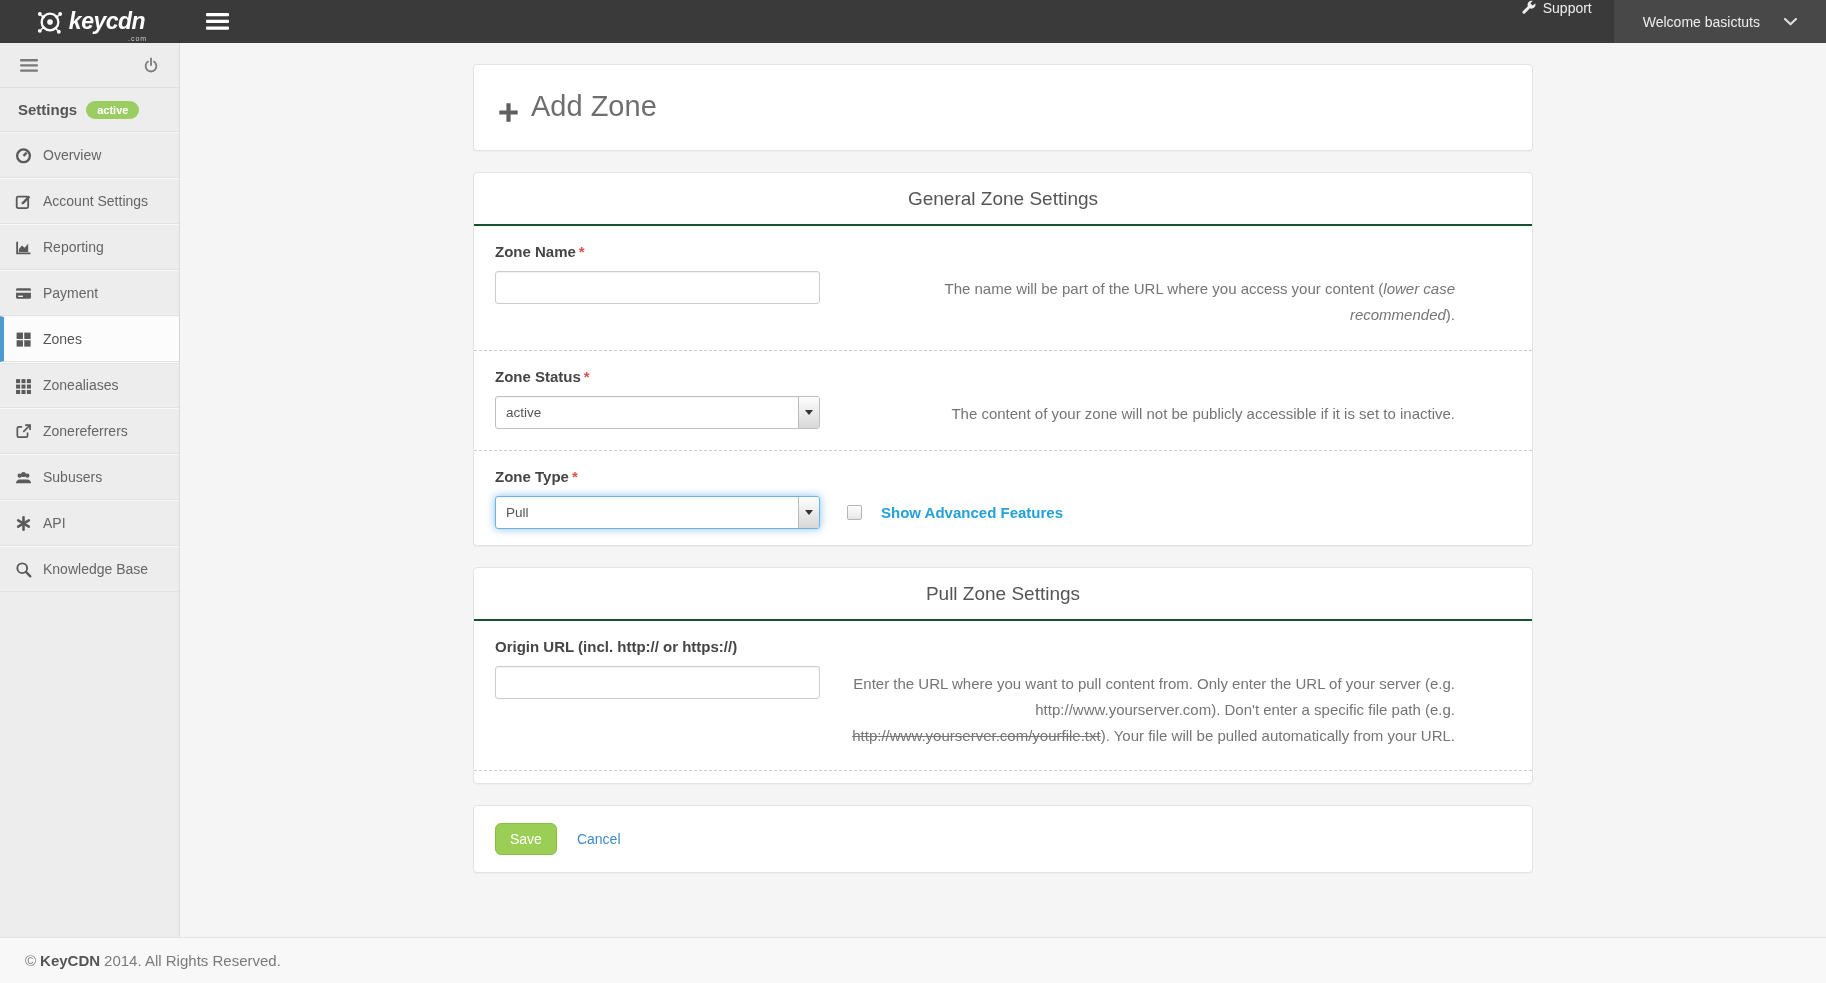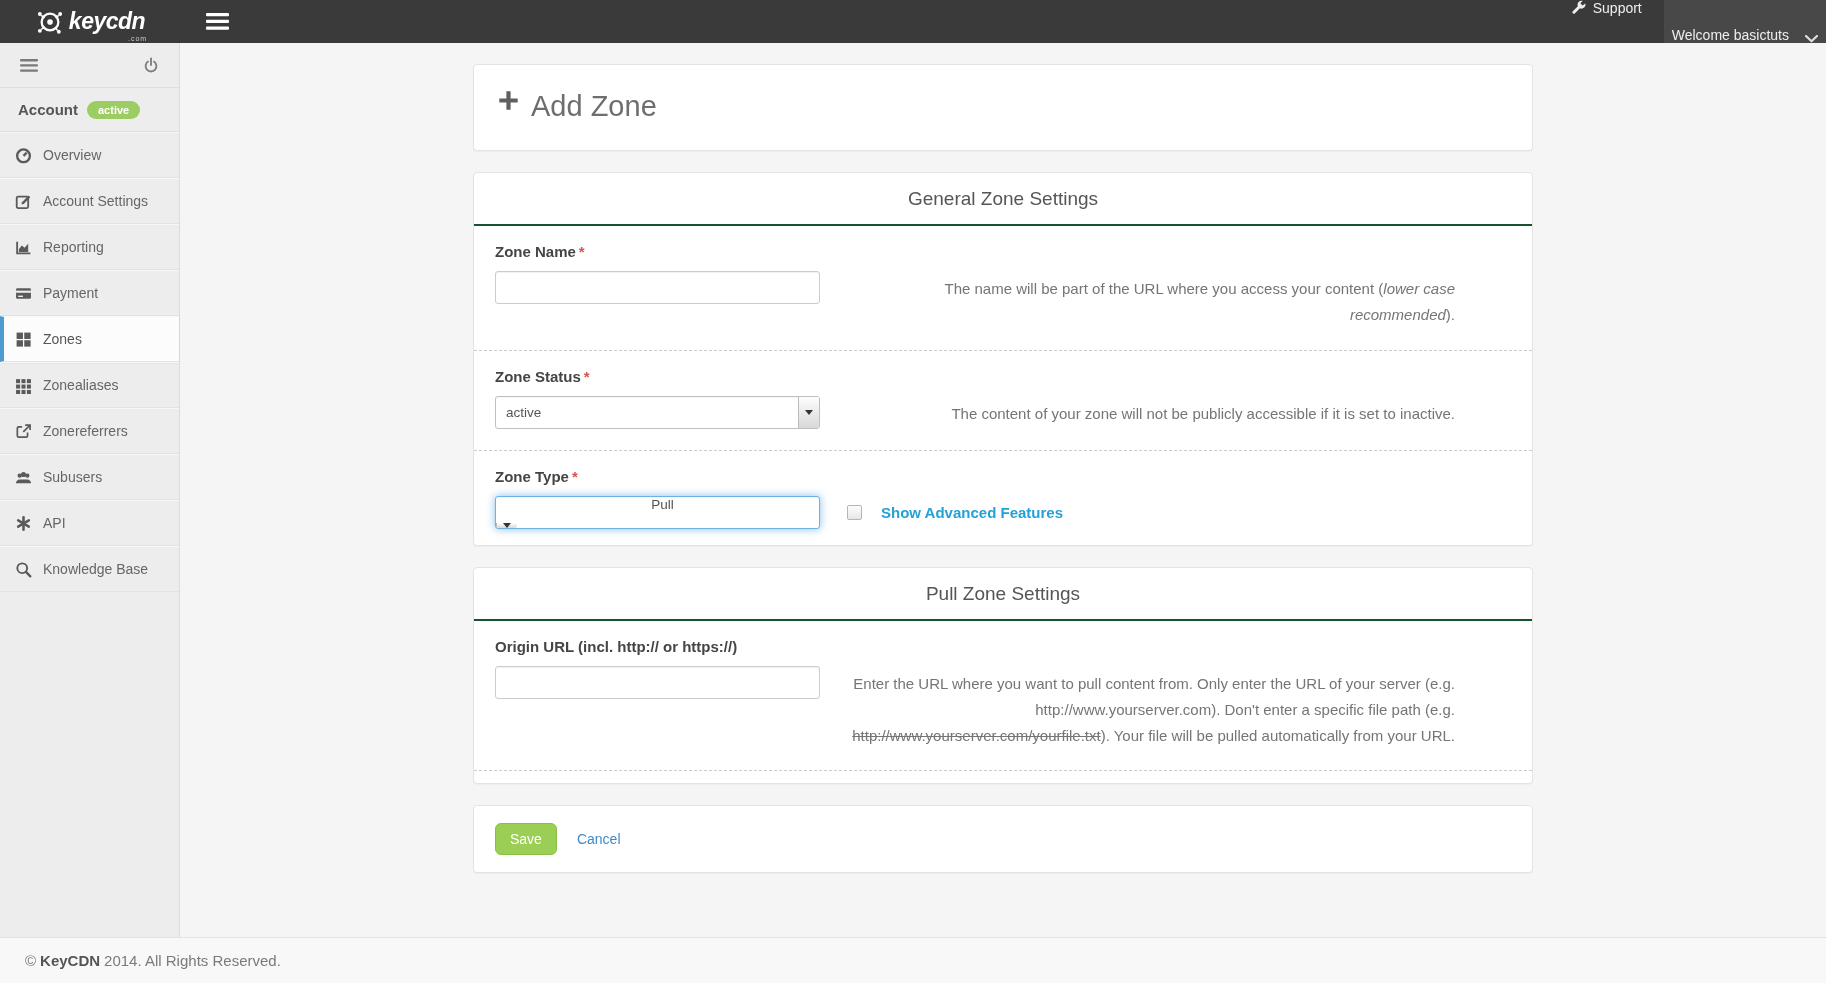--- a/index.html
+++ b/index.html
@@ -7,62 +7,62 @@
   body { font-family:"Liberation Sans", sans-serif; background:#f5f5f5; color:#555; }
 
   
   .topbar { height:43px; background:#3a3a3a; display:flex; align-items:stretch; }
   .logo-box { width:180px; display:flex; align-items:center; justify-content:center; gap:4px; cursor:pointer; }
   .logo-text { color:#fff; font-weight:bold; font-style:italic; font-size:23px; letter-spacing:-0.5px; position:relative; }
   .logo-suffix { position:absolute; right:-2px; bottom:-7px; font-size:7px; font-style:normal; font-weight:normal; color:#cfcfcf; letter-spacing:1px; }
   .topbar-toggle { display:flex; align-items:center; margin-left:26px; cursor:pointer; }
   .topbar-right { margin-left:auto; display:flex; align-items:stretch; }
   .support-link { display:flex; align-items:flex-start; gap:7px; color:#eee; font-size:14px; padding:0 22px; cursor:pointer; }
-  .welcome-box { display:flex; align-items:flex-end; gap:16px; background:#484848; color:#eee; font-size:14px; padding:0 8px; cursor:pointer; }
+  .welcome-box { display:flex; align-items:center; gap:24px; background:#484848; color:#eee; font-size:14px; padding:0 29px; cursor:pointer; }
 
   
   .middle { display:flex; height:894px; }
   .sidebar { width:180px; background:#ededed; border-right:1px solid #dcdcdc; }
   .side-head { height:45px; display:flex; align-items:center; justify-content:space-between; padding:0 20px; border-bottom:1px solid #dedede; }
   .side-head .ic { cursor:pointer; display:flex; }
   .account-row { height:44px; display:flex; align-items:center; gap:9px; padding:0 18px; border-bottom:1px solid #dedede; }
   .account-label { font-size:15px; font-weight:bold; color:#555; }
   .badge { background:#9ccd62; color:#fff; font-size:11px; font-weight:bold; padding:3px 11px; border-radius:10px; }
   .side-item { height:46px; display:flex; align-items:center; gap:11px; padding-left:15px; font-size:14px; color:#666;
                border-bottom:1px solid #e3e3e3; border-top:1px solid #f7f7f7; cursor:pointer; }
   .side-item:first-of-type { border-top:none; }
   .side-item .icn { width:17px; display:flex; justify-content:center; }
   .side-item.active { background:#fcfcfc; border-left:4px solid #4d9bd0; padding-left:11px; color:#555;
                       box-shadow:0 1px 2px rgba(0,0,0,.08); }
 
   
   .main { flex:1; overflow:hidden; }
   .content { width:1060px; margin:21px auto 0; }
   .card { background:#fff; border:1px solid #e3e3e3; border-radius:4px; margin-bottom:21px; box-shadow:0 1px 1px rgba(0,0,0,.03); }
-  .title-card { padding:25px 24px 27px; display:flex; align-items:flex-start; gap:12px; }
+  .title-card { padding:25px 24px 27px; display:flex; align-items:flex-end; gap:12px; }
   .page-title { font-size:29px; color:#6e6e6e; font-weight:normal; }
   .sec-head { padding:15px 21px 14px; font-size:19px; color:#555; border-bottom:2px solid #14532d;text-align:center; }
   .form-row { padding:17px 21px 21px; }
   .form-row.dash { border-bottom:1px dashed #ccc; }
   .f-label { font-size:15px; font-weight:bold; color:#454545; margin-bottom:11px; }
   .req { color:#d9534f; margin-left:3px; }
   .row-flex { display:flex; align-items:flex-start; }
   .ctrl-col { width:325px; flex:none; }
   .help { flex:1; margin-left:25px; max-width:610px; font-size:15px; color:#757575; line-height:1.75; margin-top:5px;text-align:right; }
   .help .it { font-style:italic; }
   .help .strike { text-decoration:line-through; overflow-wrap:anywhere; }
   input.txt { width:325px; height:33px; border:1px solid #ccc; border-radius:3px; padding:0 10px; font-size:14px;
               color:#555; box-shadow:inset 0 1px 1px rgba(0,0,0,.06); outline:none; font-family:inherit; }
   .select { width:325px; height:33px; border:1px solid #bfbfbf; border-radius:3px; background:#fff; display:flex;
             align-items:center; cursor:pointer; position:relative; box-shadow:inset 0 1px 1px rgba(0,0,0,.04); }
   .select .val { flex:1; padding-left:10px; font-size:13.5px; color:#555; }
   .select .btn { width:21px; align-self:stretch; border-left:1px solid #bbb; background:linear-gradient(#fefefe,#d8d8d8);
                  display:flex; align-items:center; justify-content:center; border-radius:0 2px 2px 0; }
   .select .arrow { width:0; height:0; border-left:4px solid transparent; border-right:4px solid transparent; border-top:5px solid #333; }
-  .select.focused { border-color:#6cb2e4; box-shadow:0 0 8px rgba(96,170,227,.75), inset 0 1px 1px rgba(0,0,0,.04);flex-direction:column; }
+  .select.focused { border-color:#6cb2e4; box-shadow:0 0 8px rgba(96,170,227,.75), inset 0 1px 1px rgba(0,0,0,.04); }
   .adv-wrap { display:flex; align-items:center; gap:19px; margin-left:27px; margin-top:8px; cursor:pointer; }
   .checkbox { width:15px; height:15px; border:1px solid #b5b5b5; border-radius:2px; background:linear-gradient(#fdfdfd,#e7e7e7); }
   .adv-label { font-size:15px; font-weight:bold; color:#23a1d8; }
   .spacer-row { height:13px; border-top:1px dashed #ccc; }
   .actions-card { padding:17px 21px; display:flex; align-items:center; gap:20px; }
   .save-btn { background:#9bce55; border:1px solid #8abf47; color:#fff; font-size:14px; padding:7px 14px; border-radius:6px;
               cursor:pointer; font-family:inherit; }
   .cancel-link { color:#428bca; font-size:14px; text-decoration:none; cursor:pointer; }
 
   
@@ -135,21 +135,21 @@
         </svg>
       </span>
       <span class="ic">
         <svg width="16" height="16" viewBox="0 0 16 16">
           <path d="M5 4.6a5.4 5.4 0 1 0 6 0" fill="none" stroke="#7a7a7a" stroke-width="1.8" stroke-linecap="round"></path>
           <line x1="8" y1="1.5" x2="8" y2="8" stroke="#7a7a7a" stroke-width="1.8" stroke-linecap="round"></line>
         </svg>
       </span>
     </div>
     <div class="account-row">
-      <span class="account-label">Account</span>
+      <span class="account-label">Settings</span>
       <span class="badge">active</span>
     </div>
 
     <div class="side-item">
       <span class="icn">
         <svg width="17" height="17" viewBox="0 0 16 16">
           <circle cx="8" cy="8.3" r="6" fill="none" stroke="#5a5a5a" stroke-width="2.2"></circle>
           <line x1="8" y1="8.3" x2="11" y2="5.3" stroke="#5a5a5a" stroke-width="2.2"></line>
         </svg>
       </span>

